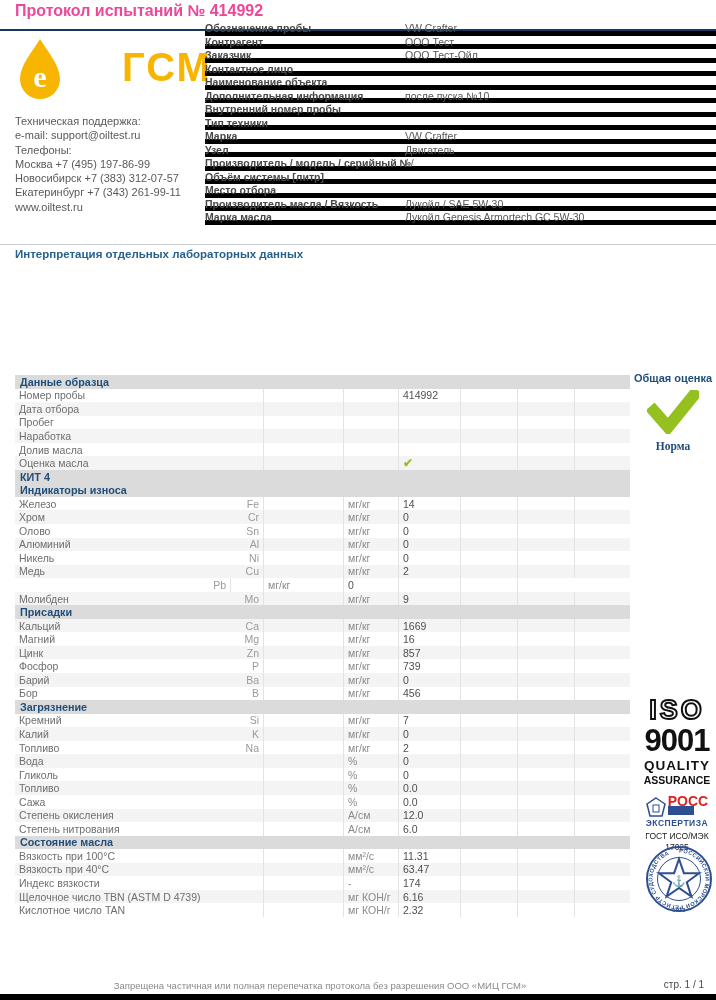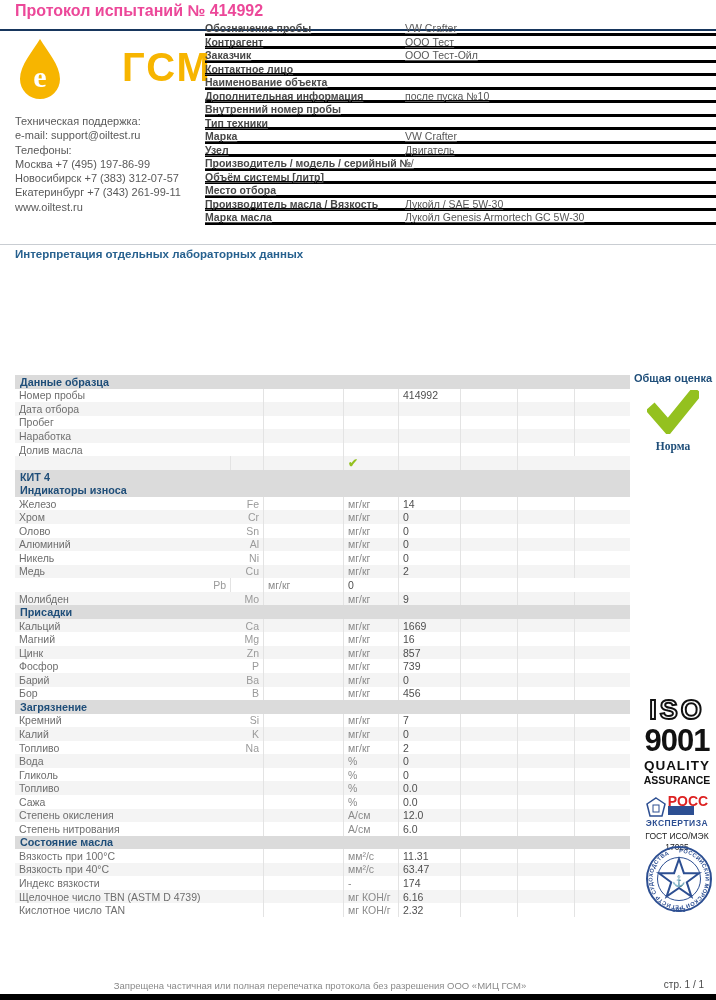--- a/index.html
+++ b/index.html
@@ -11,21 +11,21 @@
 
   .logo{position:absolute;left:15px;top:37px;height:64px;}
   .logo .drop{position:absolute;left:0;top:0;}
   .logo .brand{position:absolute;left:107px;top:8px;font-size:40px;font-weight:800;
                letter-spacing:2px;color:#f7b500;}
 
   .contact{position:absolute;left:15px;top:114px;font-size:11px;line-height:14.3px;color:#595959;}
 
   .info-table{position:absolute;left:205px;top:22px;width:511px;}
   .info-row{display:grid;grid-template-columns:200px 1fr;height:13.5px;box-sizing:border-box;
-            border-bottom:3px solid #000000;align-items:center;font-size:10.5px;text-decoration:underline;}
+            border-bottom:5px solid #000000;align-items:center;font-size:10.5px;}
   .info-row .lbl{font-weight:bold;color:#474747;white-space:nowrap;}
   .info-row .val{color:#575757;white-space:nowrap;}
 
   .interp-rule{position:absolute;left:0;top:244px;width:716px;height:1px;background:#c9cdd2;}
   .interp{position:absolute;left:15px;top:248px;font-size:11.5px;font-weight:bold;color:#27618f;}
 
   .results{position:absolute;left:15px;top:375px;width:615px;}
   .r-row{display:grid;grid-template-columns:215px 33px 80px 55px 62px 57px 57px 56px;
          height:13.55px;box-sizing:border-box;align-items:center;font-size:10.5px;}
   .r-row.g{background:#f4f4f4;}
@@ -205,20 +205,21 @@
         <div class="c name">Долив масла</div>
         <div class="c sym"></div>
         <div class="c line"></div>
         <div class="c unit line"></div>
         <div class="c val line"></div>
         <div class="c line"></div>
         <div class="c line"></div>
         <div class="c line"></div>
       </div>
       <div class="r-row g">
+        <div class="c name">Оценка масла</div>
         <div class="c sym"></div>
         <div class="c line"></div>
         <div class="c unit line"></div>
         <div class="c val line">
           <span class="mini-check">✔</span>
         </div>
         <div class="c line"></div>
         <div class="c line"></div>
         <div class="c line"></div>
       </div>

